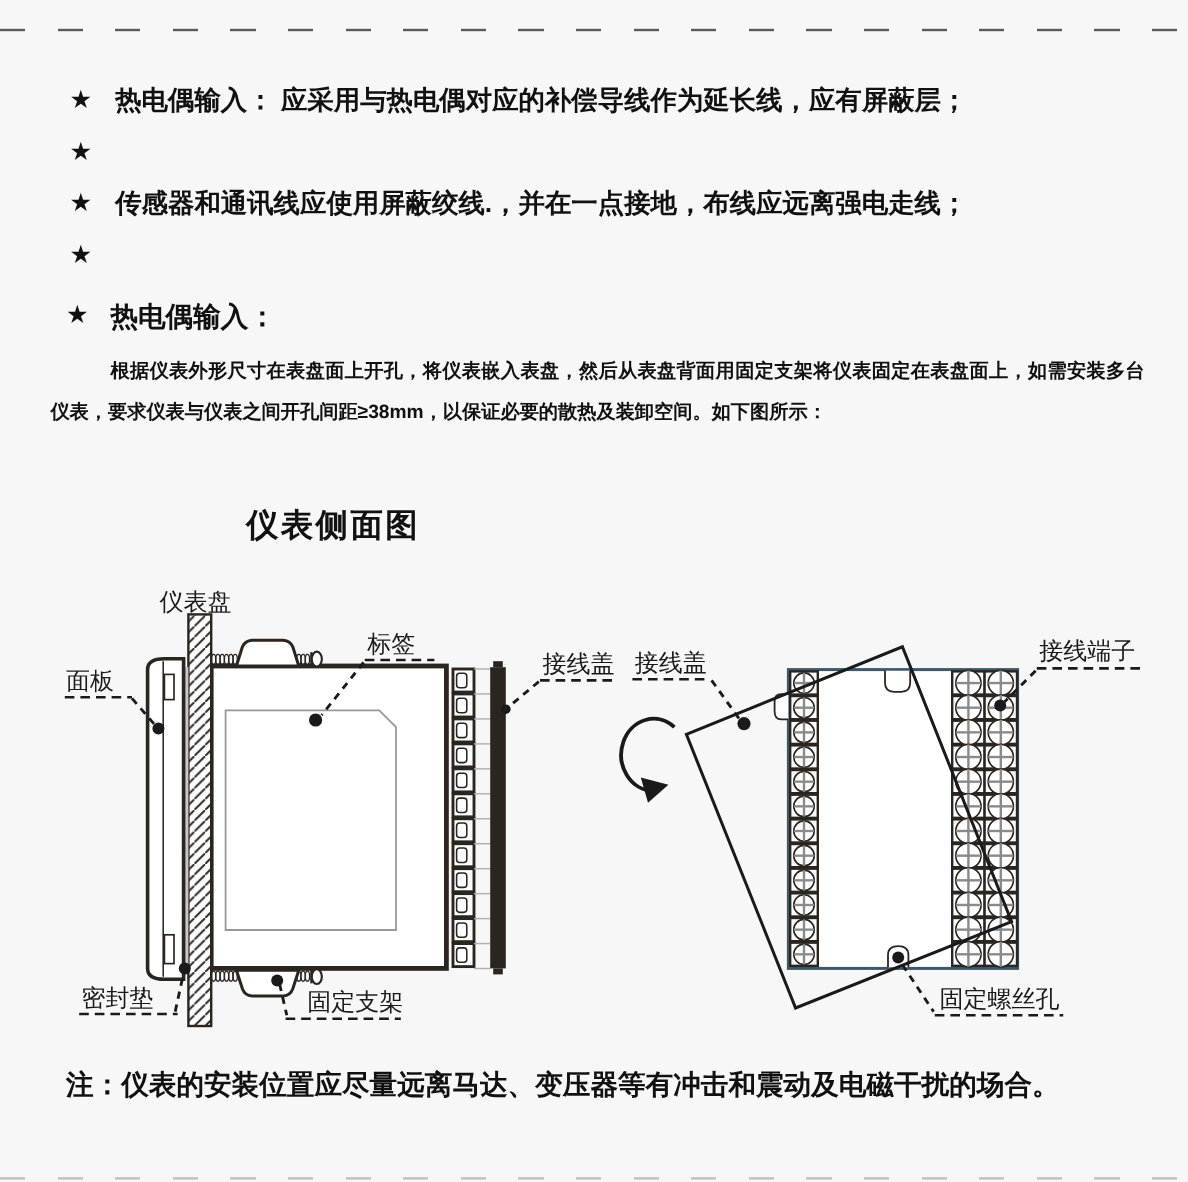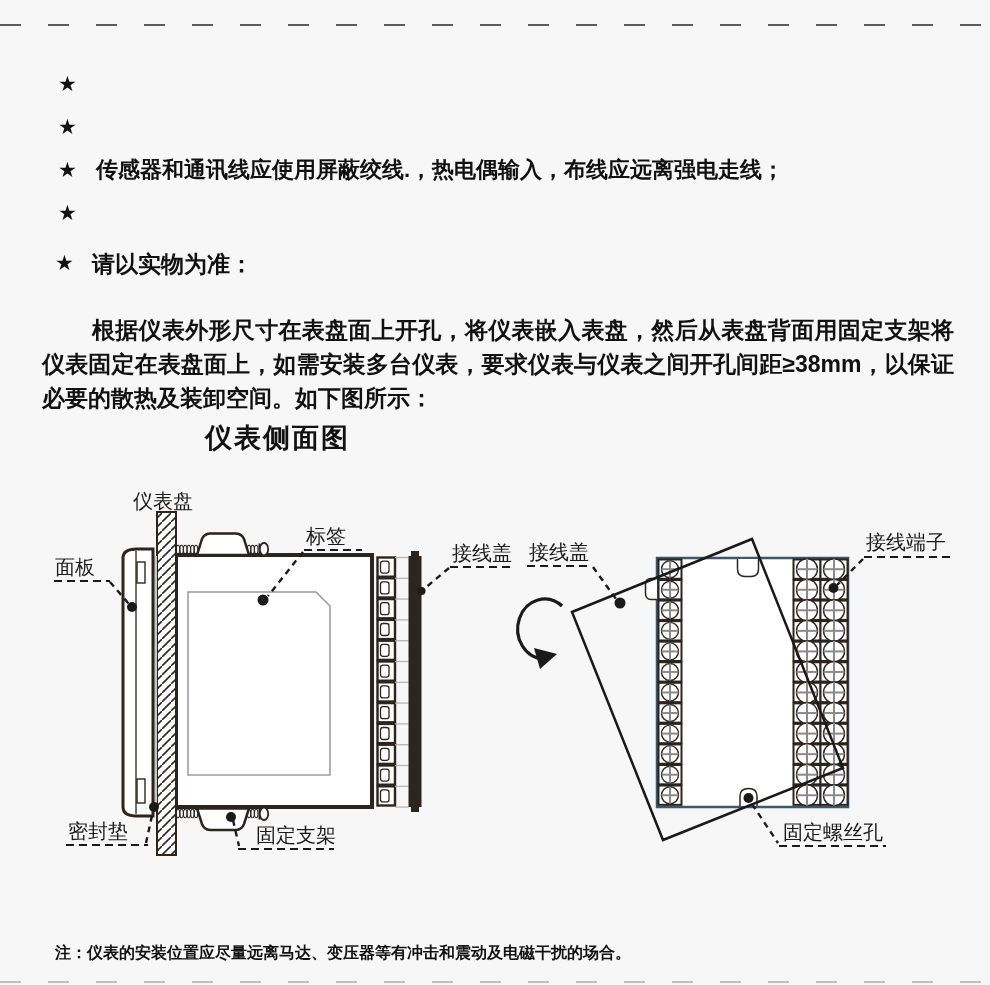--- a/index.html
+++ b/index.html
@@ -15,58 +15,59 @@
   .torn{position:absolute;left:0;right:0;height:2px;}
   .torn-top{top:24px;background:repeating-linear-gradient(to right,#5a5a5a 0 21px,transparent 21px 48px);}
   .torn-bottom{top:981px;background:repeating-linear-gradient(to right,#c0c0c0 0 21px,transparent 21px 48px);}
   .bullets{position:absolute;left:58px;top:70px;width:900px;}
   .bullet-item{display:flex;align-items:flex-start;margin-bottom:16px;font-size:22px;font-weight:bold;line-height:27px;}
   .star{width:38px;flex:0 0 38px;font-size:21px;line-height:27px;}
   .section-head{position:absolute;left:55px;top:249px;display:flex;font-size:23px;font-weight:bold;}
   .section-head .star{width:37px;flex:0 0 37px;font-size:21px;line-height:28px;}
   .para{
     position:absolute;left:42px;top:293px;width:912px;
-    font-size:23px;font-weight:bold;line-height:34px;
-    text-indent:50px;text-align:justify;margin-top:20px;
+    font-size:16px;font-weight:bold;line-height:34px;
+    text-indent:50px;text-align:justify;
   }
   .fig-title{
     position:absolute;left:205px;top:420px;
     font-family:"DejaVu Serif","Liberation Serif",serif;
     font-size:27px;font-weight:bold;letter-spacing:2px;text-align:center;
   }
   svg.diagram{position:absolute;left:0;top:480px;}
-  .note{position:absolute;left:55px;top:891px;width:900px;font-size:16px;font-weight:bold;line-height:27px;margin-top:48px;}
+  .note{position:absolute;left:55px;top:891px;width:900px;font-size:23px;font-weight:bold;line-height:27px;}
   text.callout{font-family:"Liberation Sans","DejaVu Sans",sans-serif;font-size:20px;fill:#1a1a1a;}
 </style>
 </head>
 <body>
 
 <div class="page">
 
   <div class="torn torn-top"></div>
 
   <div class="bullets">
     <div class="bullet-item">
       <span class="star">★</span>
+      <span>热电偶输入： 应采用与热电偶对应的补偿导线作为延长线，应有屏蔽层；</span>
     </div>
     <div class="bullet-item">
       <span class="star">★</span>
     </div>
     <div class="bullet-item">
       <span class="star">★</span>
-      <span>传感器和通讯线应使用屏蔽绞线.，热电偶输入，布线应远离强电走线；</span>
+      <span>传感器和通讯线应使用屏蔽绞线.，并在一点接地，布线应远离强电走线；</span>
     </div>
     <div class="bullet-item">
       <span class="star">★</span>
     </div>
   </div>
 
   <div class="section-head">
     <span class="star">★</span>
-    <span>请以实物为准：</span>
+    <span>热电偶输入：</span>
   </div>
 
   <div class="para">根据仪表外形尺寸在表盘面上开孔，将仪表嵌入表盘，然后从表盘背面用固定支架将仪表固定在表盘面上，如需安装多台仪表，要求仪表与仪表之间开孔间距≥38mm，以保证必要的散热及装卸空间。如下图所示：</div>
 
   <div class="fig-title">仪表侧面图</div>
 
   <svg class="diagram" width="990" height="400" viewBox="0 480 990 400">
     <defs>
       <pattern id="hatch" width="9" height="9" patternUnits="userSpaceOnUse">
         <path d="M0,9 L9,0" stroke="#2b2520" stroke-width="1.6"></path>

